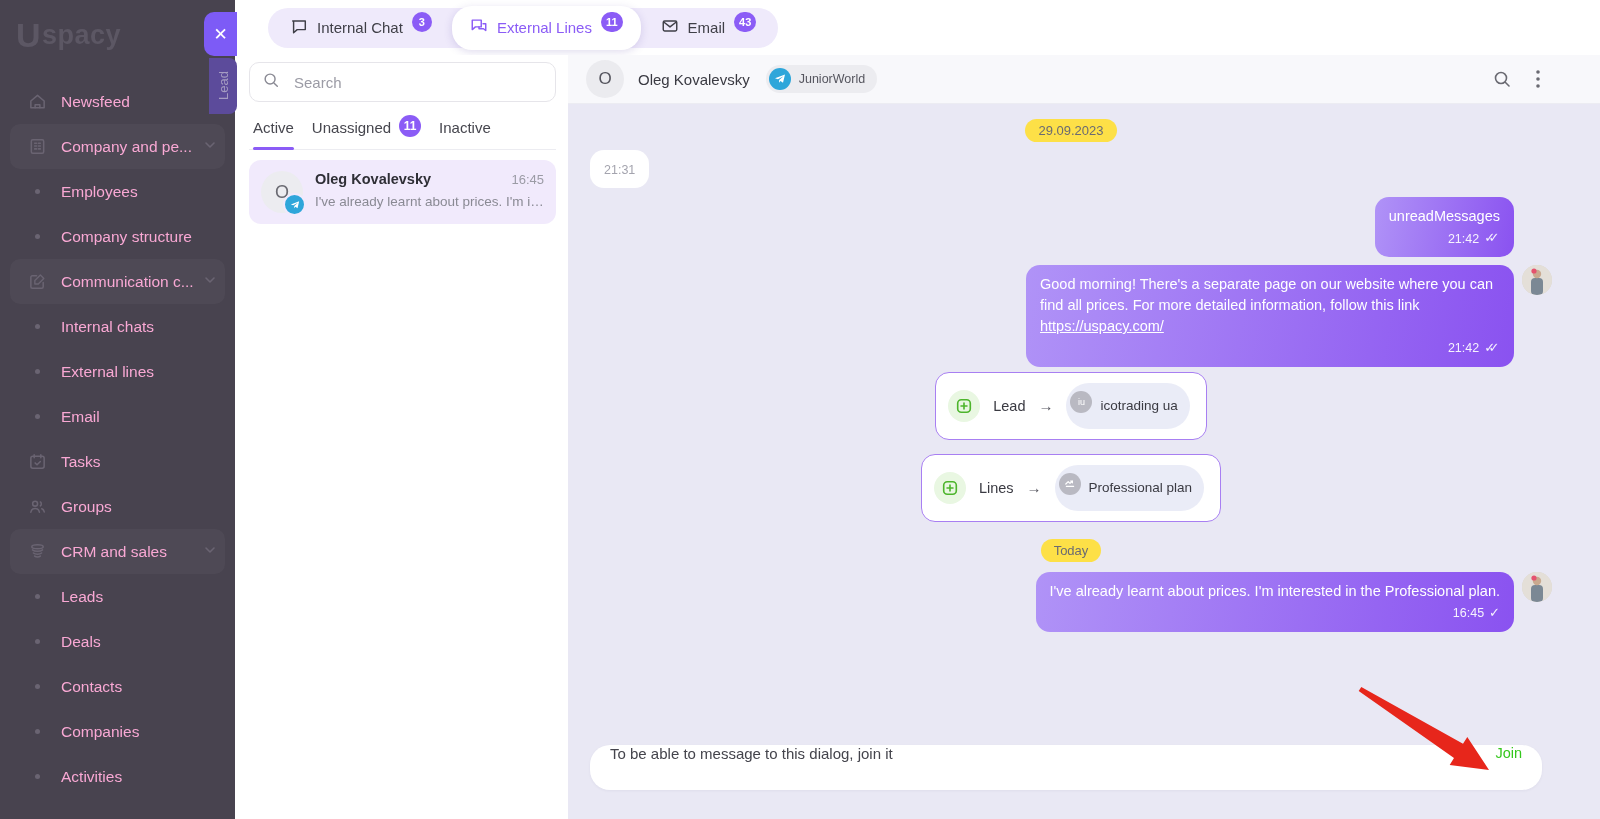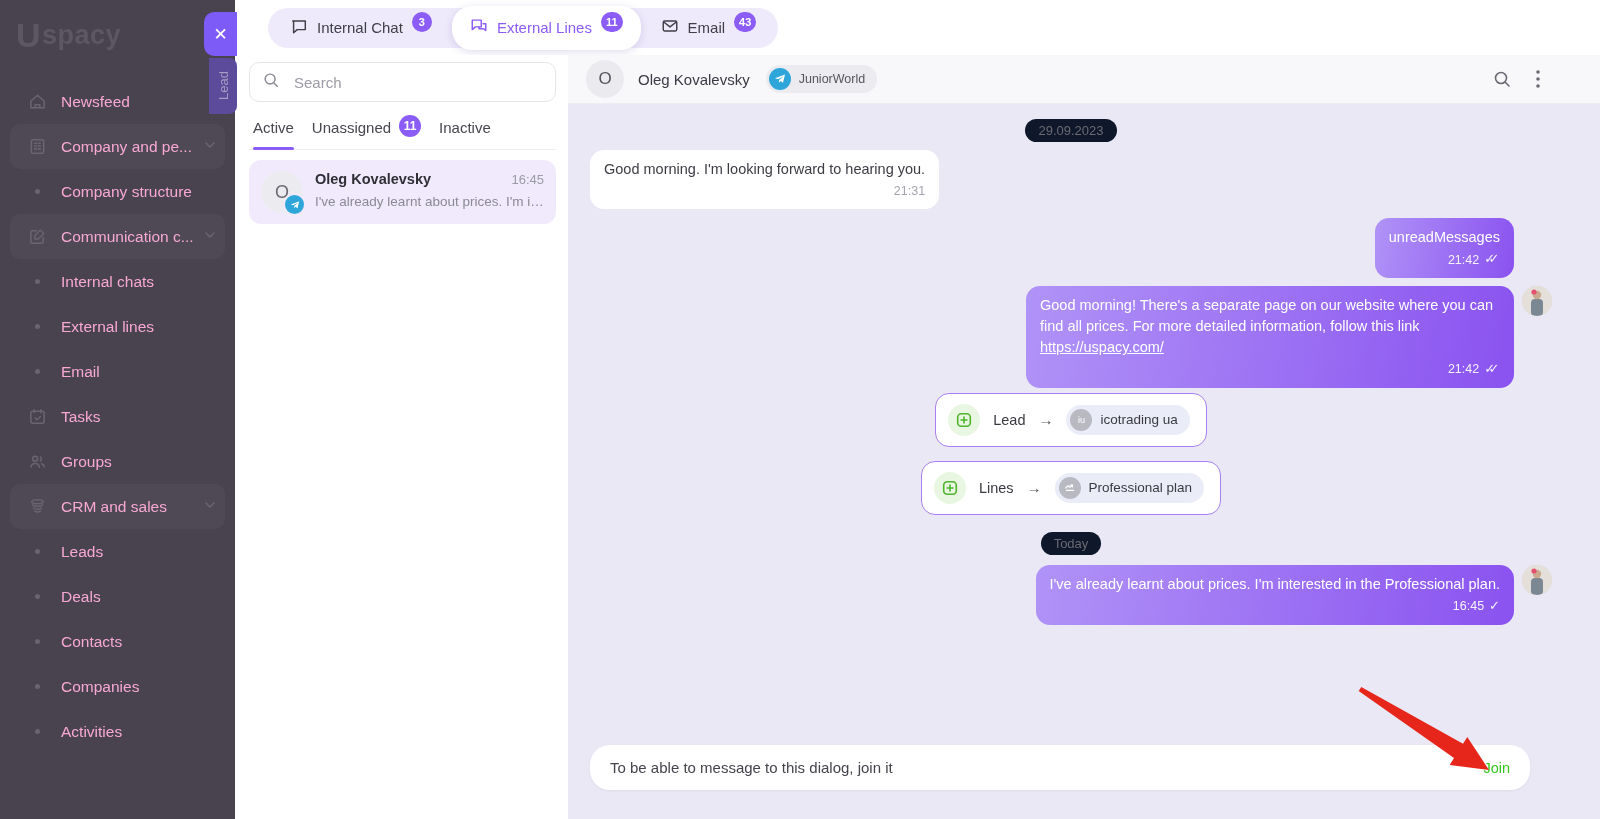--- a/index.html
+++ b/index.html
@@ -63,46 +63,46 @@
   .ch-actions{margin-left:auto;display:flex;gap:24px;align-items:center;padding-right:42px;color:#6a6a72;}
   .icon-btn{cursor:pointer;display:flex;align-items:center;}
   
   .chat-body{flex:1;background:#e9e8f4;position:relative;box-sizing:border-box;
       padding:15px 48px 0 22px;display:flex;flex-direction:column;overflow:hidden;}
   .mrow{display:flex;width:100%;align-items:flex-start;}
   .mrow.center{justify-content:center;}
   .mrow.left{justify-content:flex-start;}
   .mrow.right{justify-content:flex-end;}
   .mrow.no-avatar{padding-right:38px;box-sizing:border-box;}
-  .chip-date{background:#0f172a;color:#6a6a72;font-size:13px;padding:4px 13px;border-radius:999px;}
+  .chip-date{background:#fde047;color:#6a6a72;font-size:13px;padding:4px 13px;border-radius:999px;}
   .bubble{border-radius:14px;padding:9px 14px;font-size:14.5px;line-height:1.45;box-sizing:border-box;}
   .bubble.in{background:#fff;color:#3c3c44;max-width:430px;}
   .bubble.out{background:linear-gradient(100deg,#b093f7 0%,#8a52f0 100%);color:#fff;}
   .bubble.big{width:488px;}
   .bubble.last{max-width:520px;}
   .meta{display:flex;justify-content:flex-end;align-items:center;font-size:12.5px;margin-top:2px;}
   .in .meta{color:#a4a4ae;}
   .out .meta{color:rgba(255,255,255,.92);}
   .checks{letter-spacing:-6.5px;margin-left:5px;padding-right:7px;font-size:13px;}
   .check1{margin-left:5px;font-size:13px;}
   .blink{color:#fff;display:inline-block;}
   .avatar-sm{width:30px;height:30px;border-radius:50%;margin-left:8px;flex:none;overflow:hidden;background:#d8d3cc;}
   
   .action-card{background:#fff;border:1px solid #a87ff2;border-radius:14px;padding:10px 16px 10px 12px;
       display:flex;align-items:center;gap:13px;cursor:pointer;}
   .ac-icon{width:32px;height:32px;border-radius:50%;background:#e9f7e2;display:flex;align-items:center;justify-content:center;flex:none;}
   .ac-label{font-size:14.5px;color:#3a3a42;}
   .ac-arrow{color:#55555e;font-size:15px;}
-  .ac-chip{background:#eaecf7;border-radius:999px;height:30px;display:flex;align-items:center;gap:8px;padding:0 12px 0 4px;}
+  .ac-chip{background:#eaecf7;border-radius:999px;height:30px;display:flex;align-items:flex-end;gap:8px;padding:0 12px 16px 4px;}
   .ac-chip-av{width:22px;height:22px;border-radius:50%;background:#b9b9c2;color:#fff;font-size:9px;
       display:flex;align-items:center;justify-content:center;flex:none;}
   .ac-chip-label{font-size:13.5px;color:#3a3a42;}
   
-  .footer-bar{position:absolute;left:22px;right:70px;bottom:29px;height:45px;background:#fff;border-radius:20px;
-      display:flex;align-items:center;padding:0 20px;box-shadow:0 1px 3px rgba(40,40,80,.05);font-size:15px;color:#44444c;}
+  .footer-bar{position:absolute;left:22px;right:58px;bottom:29px;height:45px;background:#fff;border-radius:20px;
+      display:flex;align-items:flex-start;padding:0 20px;box-shadow:0 1px 3px rgba(40,40,80,.05);font-size:15px;color:#44444c;}
   .join{margin-left:auto;color:#35c71d;font-size:14.5px;cursor:pointer;}
   .red-arrow{position:absolute;left:780px;top:576px;width:160px;height:100px;z-index:8;pointer-events:none;}
   svg.stroked{fill:none;stroke:currentColor;stroke-width:1.6;stroke-linecap:round;stroke-linejoin:round;}
 </style>
 </head>
 <body>
 
 <div class="sidebar">
   <div class="logo">
     <span class="u">U</span>
@@ -122,20 +122,24 @@
       <span class="nav-ic">
           <svg class="stroked" width="19" height="19" viewBox="0 0 20 20">
             <rect x="3.5" y="3" width="13" height="14" rx="1.5"></rect>
             <path d="M7 6.5h2M11 6.5h2M7 9.5h2M11 9.5h2M7 12.5h2M11 12.5h2"></path>
           </svg>
         </span>
       <span>Company and pe...</span>
       <span class="chev"><svg class="stroked" width="14" height="14" viewBox="0 0 14 14">
             <path d="M3 5l4 4 4-4"></path>
           </svg></span>
+    </div>
+    <div class="nav-item">
+      <span class="bullet"></span>
+      <span>Employees</span>
     </div>
     <div class="nav-item">
       <span class="bullet"></span>
       <span>Company structure</span>
     </div>
     <div class="nav-item group">
       <span class="nav-ic">
           <svg class="stroked" width="19" height="19" viewBox="0 0 20 20">
             <path d="M16 11v4.5a1.5 1.5 0 0 1-1.5 1.5h-10A1.5 1.5 0 0 1 3 15.5v-10A1.5 1.5 0 0 1 4.5 4H9"></path>
             <path d="M12.5 3.5l4 4L10 14H6v-4z" transform="scale(0.9) translate(2,0)"></path>
@@ -322,21 +326,20 @@
       </div>
 
       <div class="chat-body">
 
         <div class="mrow center" style="margin-bottom:8px;">
           <span class="chip-date">29.09.2023</span>
         </div>
 
         <div class="mrow left" style="margin-bottom:9px;">
           <div class="bubble in">
-            <div>Good morning. I'm looking forward to hearing you.</div>
             <div class="meta">
                 <span>21:31</span>
               </div>
           </div>
         </div>
 
         <div class="mrow right no-avatar" style="margin-bottom:8px;">
           <div class="bubble out">
             <div>unreadMessages</div>
             <div class="meta">

